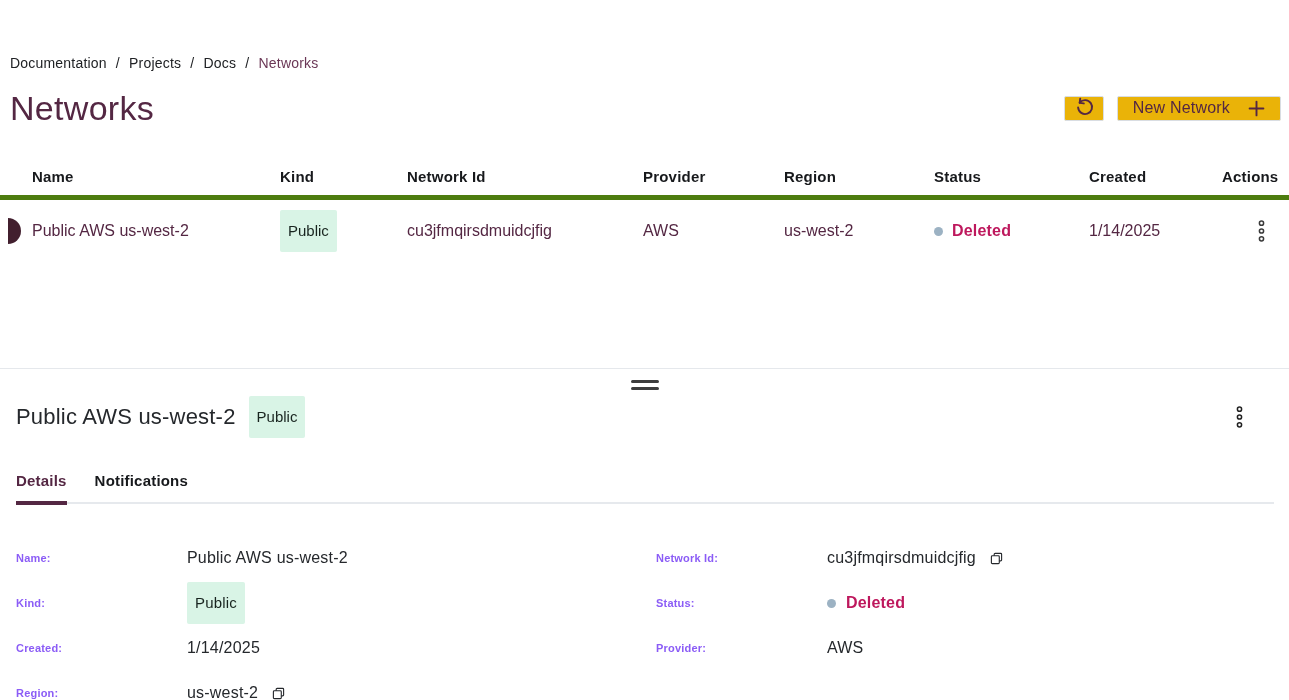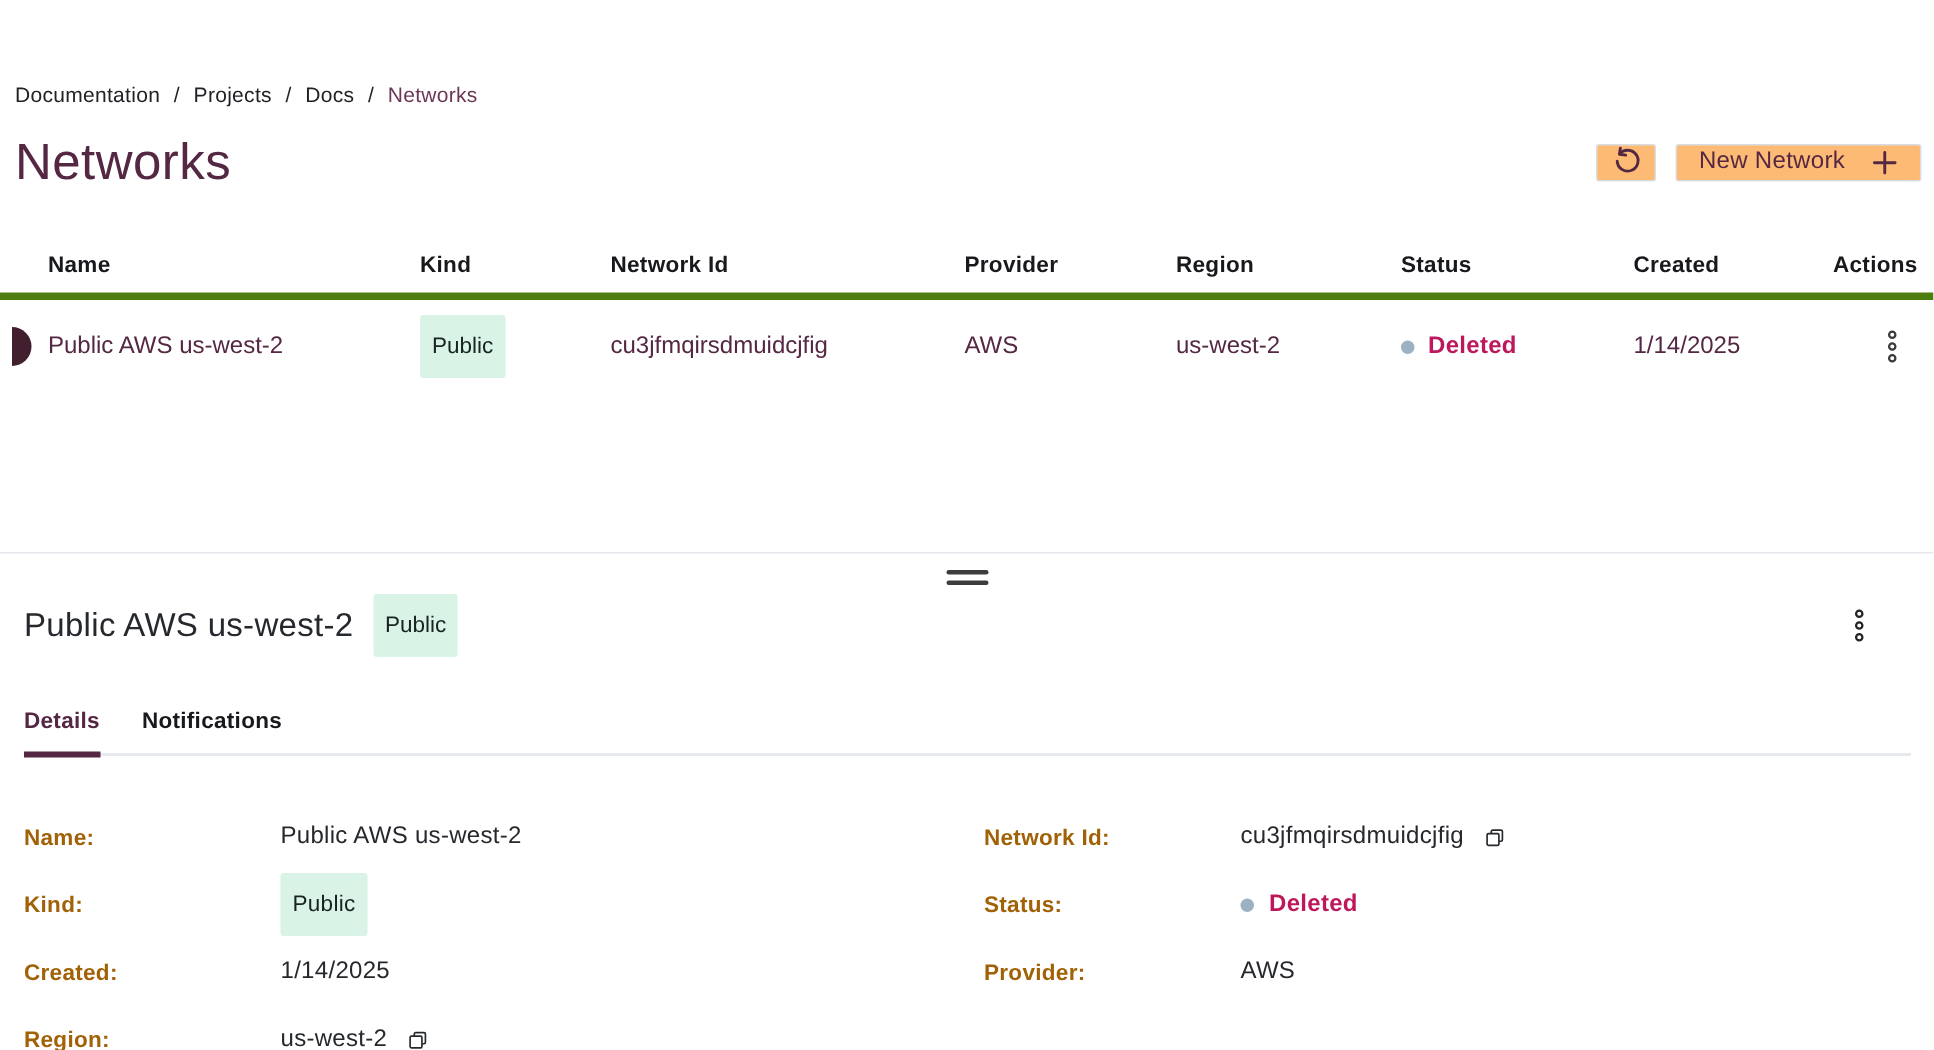--- a/index.html
+++ b/index.html
@@ -33,21 +33,21 @@
   }
   h1.page-title {
     font-size: 34px;
     font-weight: 400;
     color: #542743;
     line-height: 50px;
     letter-spacing: .3px;
   }
   .header-actions { display: flex; gap: 13px; align-items: center; }
   .btn {
-    background: #fdba74;
+    background: #eab308;
     border: 1px solid #d9dde2;
     border-radius: 2px;
     height: 25px;
     display: flex;
     align-items: center;
     justify-content: center;
     cursor: pointer;
     font-family: inherit;
   }
   .icon-btn { width: 40px; }
@@ -171,23 +171,23 @@
   }
   .field {
     display: flex;
     align-items: center;
     height: 20px;
     margin-bottom: 25px;
   }
   .flabel {
     width: 171px;
     flex: 0 0 171px;
-    font-size: 15px;
+    font-size: 11px;
     font-weight: 700;
-    color: #a16207;
+    color: #8b5cf6;
     letter-spacing: .2px;
   }
   .fvalue {
     font-size: 16px;
     color: #25282c;
     display: flex;
     align-items: center;
     gap: 10px;
     letter-spacing: .2px;
   }

